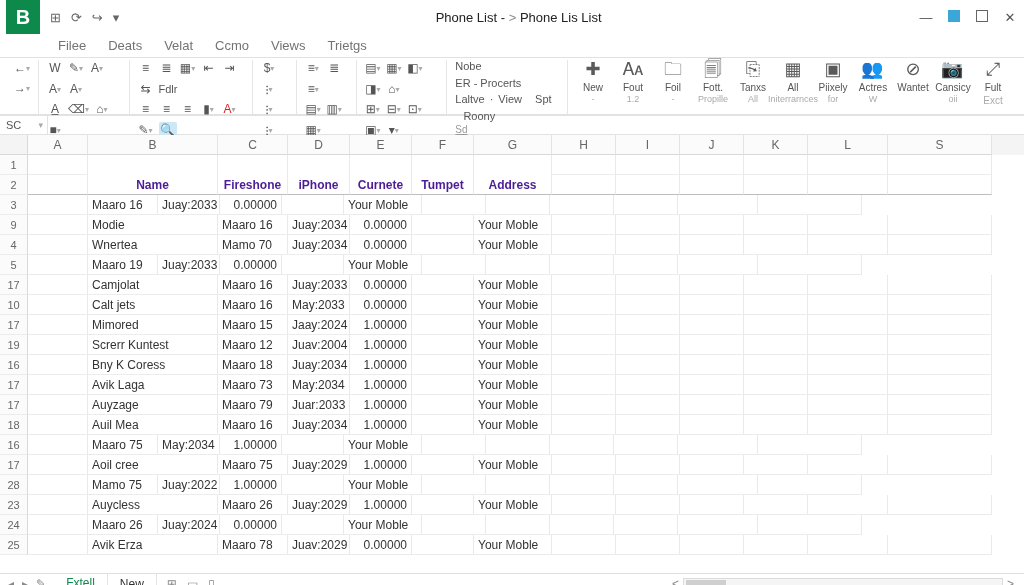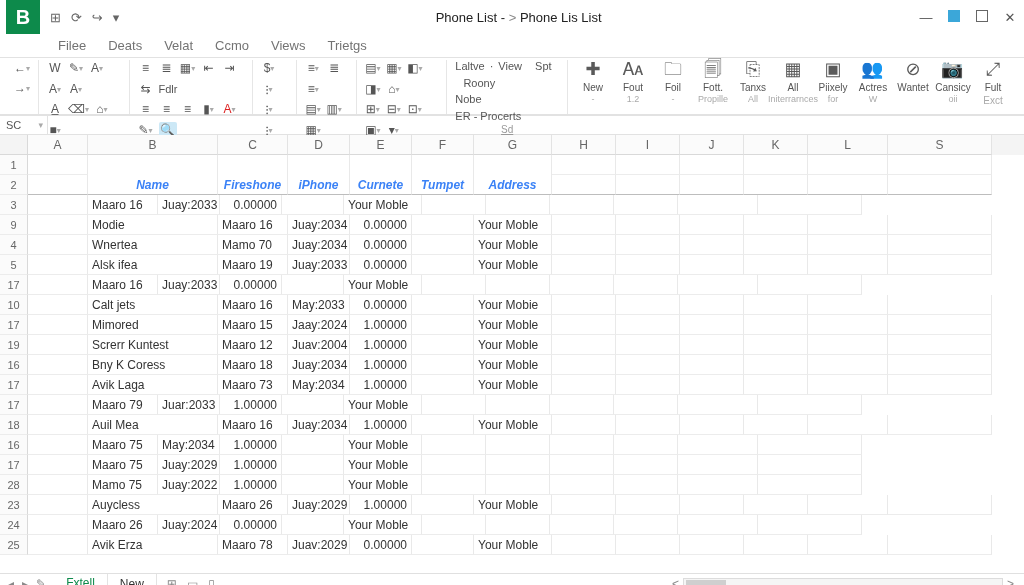--- a/index.html
+++ b/index.html
@@ -23,21 +23,21 @@
 
   .divider { height:1px; background:#e2e2e2; }
 
   
   .ribbon { display:flex; font-size:11px; color:#555; padding:2px 6px 0 6px; height:56px; }
   .ribbon-group { border-right:1px solid #e6e6e6; padding:0 8px; display:flex; flex-direction:column; justify-content:space-between; }
   .ribbon-group:last-child {border-right:none;}
   .rg-body { display:flex; gap:6px; align-items:flex-start; }
   .rg-row { display:flex; gap:5px; align-items:center; flex-wrap:wrap; }
   .rg-stack { display:flex; flex-direction:column; gap:4px; }
-  .rg-caption { text-align:center; font-size:10px; color:#999; padding-top:2px; height:12px;text-decoration:underline;}
+  .rg-caption { font-size:10px; color:#999; padding-top:2px; height:12px;text-decoration:underline;}
   .tbtn { min-width:16px; height:16px; font-size:12px; color:#555; display:inline-flex; align-items:center; justify-content:center; cursor:pointer; }
   .tbtn.drop::after{content:" ▾"; font-size:8px; color:#aaa;}
   .tbtn.highlight { background:#cce8f6; border-radius:2px; padding:0 2px;}
   .big-btn { display:flex; flex-direction:column; align-items:center; width:34px; font-size:10px; color:#555; cursor:pointer; gap:2px; line-height:1.1; text-align:center;}
   .big-btn .ic { font-size:18px; color:#5a5a5a; height:20px;}
   .ribtext { font-size:11px; color:#555; }
 
   
   .fxrow { display:flex; align-items:center; height:20px; border-top:1px solid #e2e2e2; border-bottom:1px solid #e2e2e2; font-size:11px; color:#555; }
   .namebox { width:48px; padding-left:6px; border-right:1px solid #e2e2e2; height:100%; display:flex; align-items:center; }
@@ -46,21 +46,21 @@
 
   
   .grid { position:relative; overflow:hidden; height:438px; font-size:12px; }
   .colhdrs { display:flex; height:20px; background:#f4f4f4; }
   .rowhdr-spacer { width:28px; border-right:1px solid #d9d9d9; border-bottom:1px solid #d9d9d9; background:#f4f4f4;}
   .colhdr { border-right:1px solid #e3e3e3; border-bottom:1px solid #d9d9d9; display:flex; align-items:center; justify-content:center; color:#666; background:#fbfbfb; }
   .body { position:relative; }
   .row { display:flex; height:20px; }
   .rh { width:28px; background:#fbfbfb; border-right:1px solid #d9d9d9; border-bottom:1px solid #ececec; display:flex; align-items:center; justify-content:center; color:#666; font-size:11px;}
   .cell { border-right:1px solid #e9e9e9; border-bottom:1px solid #ececec; padding:0 4px; display:flex; align-items:center; overflow:hidden; white-space:nowrap; }
-  .hdrcell { font-weight:700; color:#3b82f6; justify-content:center;font-style:italic;}
+  .hdrcell { font-weight:700; color:#4c1d95; justify-content:center;}
   .num { justify-content:flex-end; }
   
   .header-band .cell { border-bottom:1px solid #bdbdbd; }
 
   
   .cA{width:60px;} .cB{width:130px;} .cC{width:70px;} .cD{width:62px;}
   .cE{width:62px;} .cF{width:62px;} .cG{width:78px;} .cH{width:64px;}
   .cI{width:64px;} .cJ{width:64px;} .cK{width:64px;} .cL{width:80px;} .cS{width:104px;}
 
   
@@ -207,29 +207,29 @@
         <span class="tbtn drop">▣</span>
         <span class="tbtn drop">▾</span>
       </div>
     </div>
     <div class="rg-caption">Furot</div>
   </div>
 
   <div class="ribbon-group">
     <div class="rg-body rg-stack" style="gap:4px">
       <div class="rg-row">
+        <span class="ribtext">Nobe</span>&nbsp;
+        <span class="ribtext">ER - Procerts</span>
+      </div>
+      <div class="rg-row">
         <span class="ribtext">Laltve</span>
         <span class="ribtext">·</span>
         <span class="ribtext">View</span>&nbsp;
         <span class="ribtext">Spt</span>&nbsp;
         <span class="ribtext">Roony</span>
-      </div>
-      <div class="rg-row">
-        <span class="ribtext">Nobe</span>&nbsp;
-        <span class="ribtext">ER - Procerts</span>
       </div>
     </div>
     <div class="rg-caption">Sd</div>
   </div>
 
   <div class="ribbon-group" style="flex:1">
     <div class="rg-body" id="big-btns">
         <div class="big-btn">
           <span class="ic">✚</span>
           <span>New</span>
@@ -394,36 +394,36 @@
         <div class="cell cH"></div>
         <div class="cell cI"></div>
         <div class="cell cJ"></div>
         <div class="cell cK"></div>
         <div class="cell cL"></div>
         <div class="cell cS"></div>
       </div>
       <div class="row">
         <div class="rh">5</div>
         <div class="cell cA"></div>
-        <div class="cell cB">Alsk ifea</div>
         <div class="cell cC">Maaro 19</div>
         <div class="cell cD">Juay:2033</div>
         <div class="cell cE num">0.00000</div>
         <div class="cell cF"></div>
         <div class="cell cG">Your Moble</div>
         <div class="cell cH"></div>
         <div class="cell cI"></div>
         <div class="cell cJ"></div>
         <div class="cell cK"></div>
         <div class="cell cL"></div>
         <div class="cell cS"></div>
       </div>
       <div class="row">
         <div class="rh">17</div>
         <div class="cell cA"></div>
+        <div class="cell cB">Camjolat</div>
         <div class="cell cC">Maaro 16</div>
         <div class="cell cD">Juay:2033</div>
         <div class="cell cE num">0.00000</div>
         <div class="cell cF"></div>
         <div class="cell cG">Your Moble</div>
         <div class="cell cH"></div>
         <div class="cell cI"></div>
         <div class="cell cJ"></div>
         <div class="cell cK"></div>
         <div class="cell cL"></div>
@@ -505,20 +505,21 @@
         <div class="cell cH"></div>
         <div class="cell cI"></div>
         <div class="cell cJ"></div>
         <div class="cell cK"></div>
         <div class="cell cL"></div>
         <div class="cell cS"></div>
       </div>
       <div class="row">
         <div class="rh">17</div>
         <div class="cell cA"></div>
+        <div class="cell cB">Auyzage</div>
         <div class="cell cC">Maaro 79</div>
         <div class="cell cD">Juar:2033</div>
         <div class="cell cE num">1.00000</div>
         <div class="cell cF"></div>
         <div class="cell cG">Your Moble</div>
         <div class="cell cH"></div>
         <div class="cell cI"></div>
         <div class="cell cJ"></div>
         <div class="cell cK"></div>
         <div class="cell cL"></div>
@@ -551,20 +552,21 @@
         <div class="cell cH"></div>
         <div class="cell cI"></div>
         <div class="cell cJ"></div>
         <div class="cell cK"></div>
         <div class="cell cL"></div>
         <div class="cell cS"></div>
       </div>
       <div class="row">
         <div class="rh">17</div>
         <div class="cell cA"></div>
+        <div class="cell cB">Aoil cree</div>
         <div class="cell cC">Maaro 75</div>
         <div class="cell cD">Juay:2029</div>
         <div class="cell cE num">1.00000</div>
         <div class="cell cF"></div>
         <div class="cell cG">Your Moble</div>
         <div class="cell cH"></div>
         <div class="cell cI"></div>
         <div class="cell cJ"></div>
         <div class="cell cK"></div>
         <div class="cell cL"></div>

